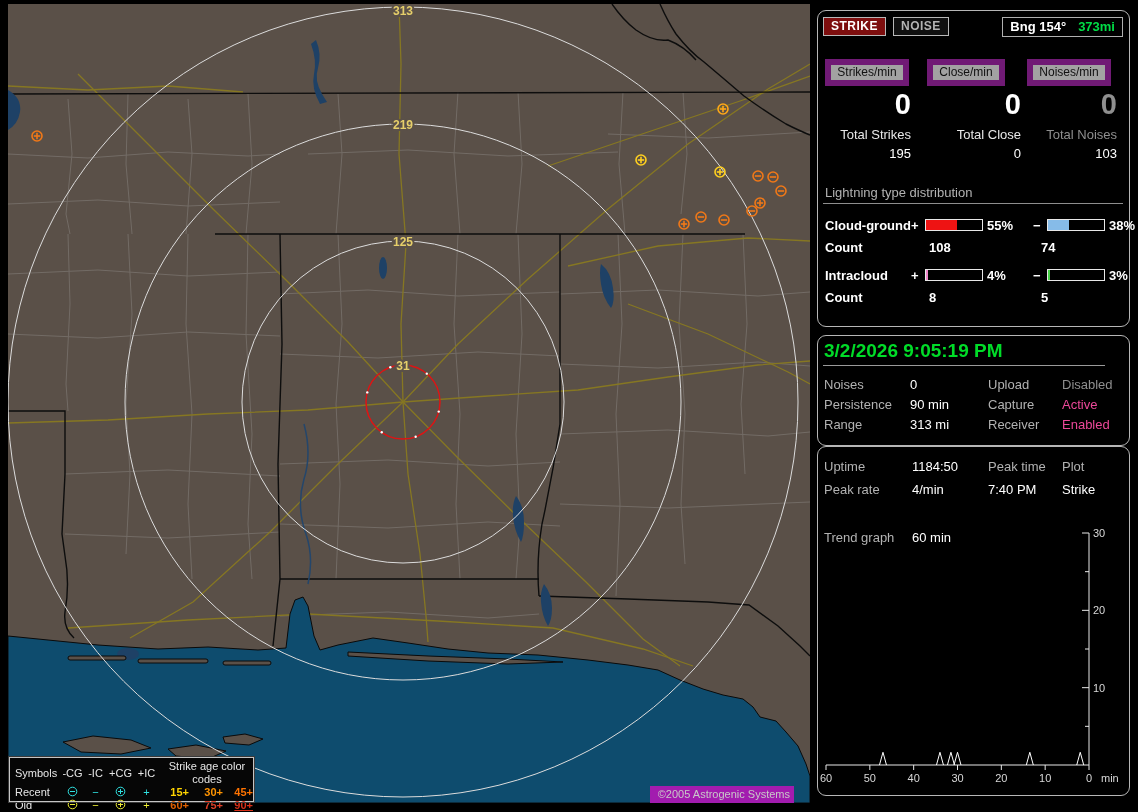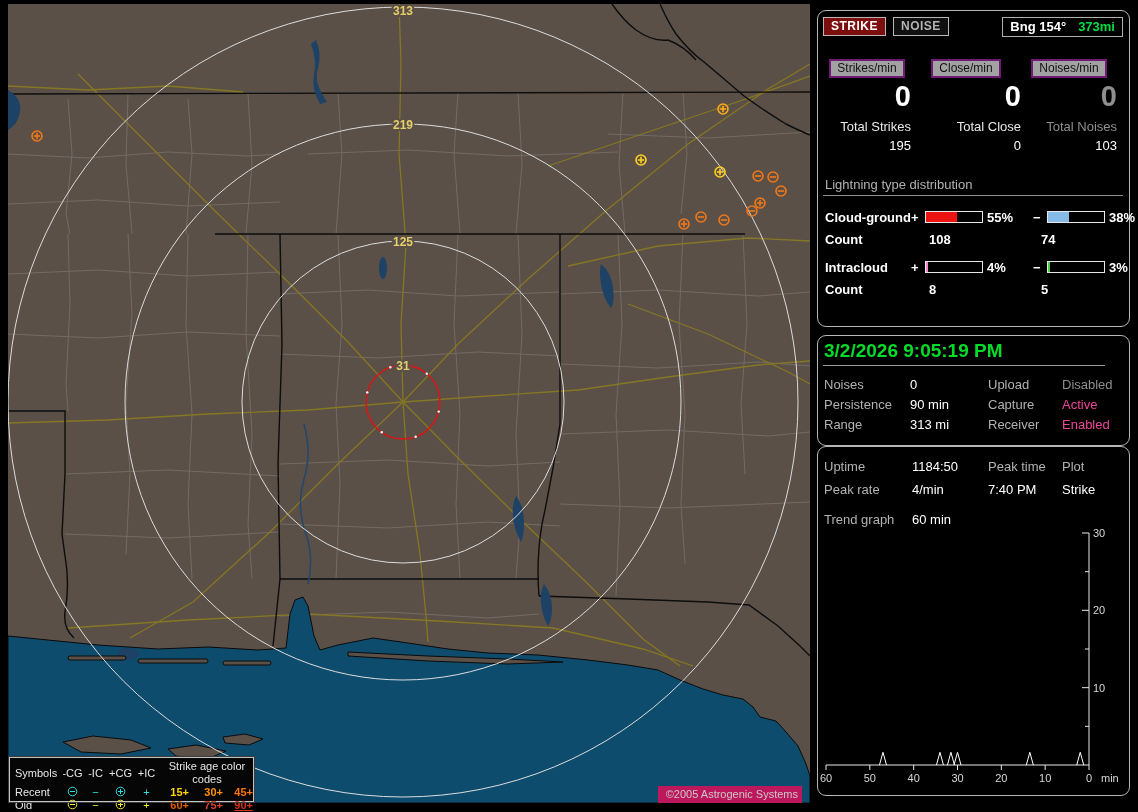--- a/index.html
+++ b/index.html
@@ -9,39 +9,39 @@
   
   .map-legend{position:absolute;left:1px;bottom:1px;width:245px;height:45px;background:#060606;
     border:1px solid #c4c4c4;outline:1px solid #3a3a3a;box-sizing:border-box;padding:2px 3px 1px 5px;
     font-size:11px;color:#e6e6e6;line-height:13px;}
   .lg-grid{display:grid;grid-template-columns:46px 23px 23px 27px 25px 32px 34px 30px;align-items:center;}
   .lg-grid .c{text-align:center}
   .lg-grid .age{text-align:right;padding-right:2px;font-weight:bold}
   .lg-span{grid-column:6 / span 3;text-align:center}
   .sym{display:inline-block;vertical-align:-1px}
   .sym svg{display:block}
-  .copyright{position:absolute;right:8px;bottom:0;background:#be185d;color:#c9c9c9;font-size:11px;
+  .copyright{position:absolute;right:16px;bottom:0;background:#a21caf;color:#c9c9c9;font-size:11px;
     padding:2px 4px 3px 8px;}
   
   .side{position:absolute;left:817px;top:10px;width:289px;}
   .box{box-sizing:border-box;width:313px;background:#000;border:1px solid #b6b6b6;border-radius:9px;
     position:relative;color:#fff;}
   .box1{height:317px;margin-bottom:8px;padding:6px 6px 0 5px;}
   .box2{height:111px;margin-bottom:0;padding:4px 24px 0 5px;}
   .box3{height:350px;padding:8px 6px 0 5px;}
   .toolbar{display:flex;align-items:flex-start;}
   .btn{font-size:12px;font-weight:bold;padding:1px 7px 2px 7px;border:1px solid #b8b8b8;letter-spacing:.5px;}
   .btn-strike{background:#7d0e0e;color:#fff;}
   .btn-noise{background:#101010;color:#b4b4b4;margin-left:7px;}
   .bearing{margin-left:auto;border:1px solid #b0b0b0;background:#000;padding:1px 7px 2px 7px;
     font-size:13px;font-weight:bold;display:flex;gap:12px;}
   .bearing .bng{color:#fff}.bearing .dist{color:#00dc46}
   .counters{display:grid;grid-template-columns:88px 110px 1fr;margin-top:22px;padding-right:6px;}
   .counters .col{display:flex;flex-direction:column;align-items:flex-end;}
-  .chip{background:#a2a2a2;color:#111;font-size:12px;padding:0 6px 1px 6px;border:2px solid #701a75;
+  .chip{background:#a2a2a2;color:#111;font-size:12px;padding:0 6px 1px 6px;border:6px solid #701a75;
     align-self:center;white-space:nowrap;}
   .rate{font-size:29px;font-weight:bold;line-height:30px;margin-top:3px;}
   .tlabel{font-size:13px;margin-top:8px;color:#e8e8e8;white-space:nowrap;}
   .tval{font-size:13px;margin-top:4px;}
   .dim1 .rate,.dim1 .tlabel{color:#8f8f8f}
   .dist-title{color:#b2b2b2;font-size:13px;margin-top:24px;padding-left:2px;}
   .dist-hr{border:none;border-top:1px solid #8e8e8e;margin:3px 0 10px 0;}
   .drow{display:grid;grid-template-columns:86px 14px 58px 50px 14px 58px 1fr;align-items:center;
     font-size:13px;font-weight:bold;height:22px;padding-left:2px;}
   .crow{display:grid;grid-template-columns:104px 112px 1fr;font-size:13px;font-weight:bold;
@@ -49,21 +49,21 @@
   .bar{width:56px;height:10px;border:1px solid #e8e8e8;background:#000;}
   .bar>div{height:100%}
   
   .datetime{color:#00dc28;font-size:19px;font-weight:bold;padding-left:1px;}
   .dt-hr{border:none;border-top:1px solid #9a9a9a;margin:3px 0 8px 0;}
   .srow{display:grid;grid-template-columns:86px 78px 74px 1fr;font-size:13px;height:20px;align-items:center;padding-left:1px;}
   .lab{color:#b2b2b2}.val{color:#fff}
   .green{color:#ec4899}.gdim{color:#8f8f8f}
   
   .trow{display:grid;grid-template-columns:88px 76px 74px 1fr;font-size:13px;height:23px;align-items:center;padding-left:1px;}
-  .trend-row{display:grid;grid-template-columns:88px 1fr;font-size:13px;height:23px;align-items:center;margin-top:7px;padding-left:1px;}
+  .trend-row{display:grid;grid-template-columns:88px 1fr;font-size:13px;height:23px;align-items:center;margin-top:25px;padding-left:1px;}
   #trend-svg{position:absolute;left:1px;bottom:3px;}
   .ringlabel{font:bold 12px "Liberation Sans",sans-serif;}
 </style>
 </head>
 <body>
 
 <div class="map-wrap">
 <svg id="map-svg" width="802" height="799" viewBox="0 0 802 799">
   <rect width="802" height="799" fill="#5a5048"></rect>
 

